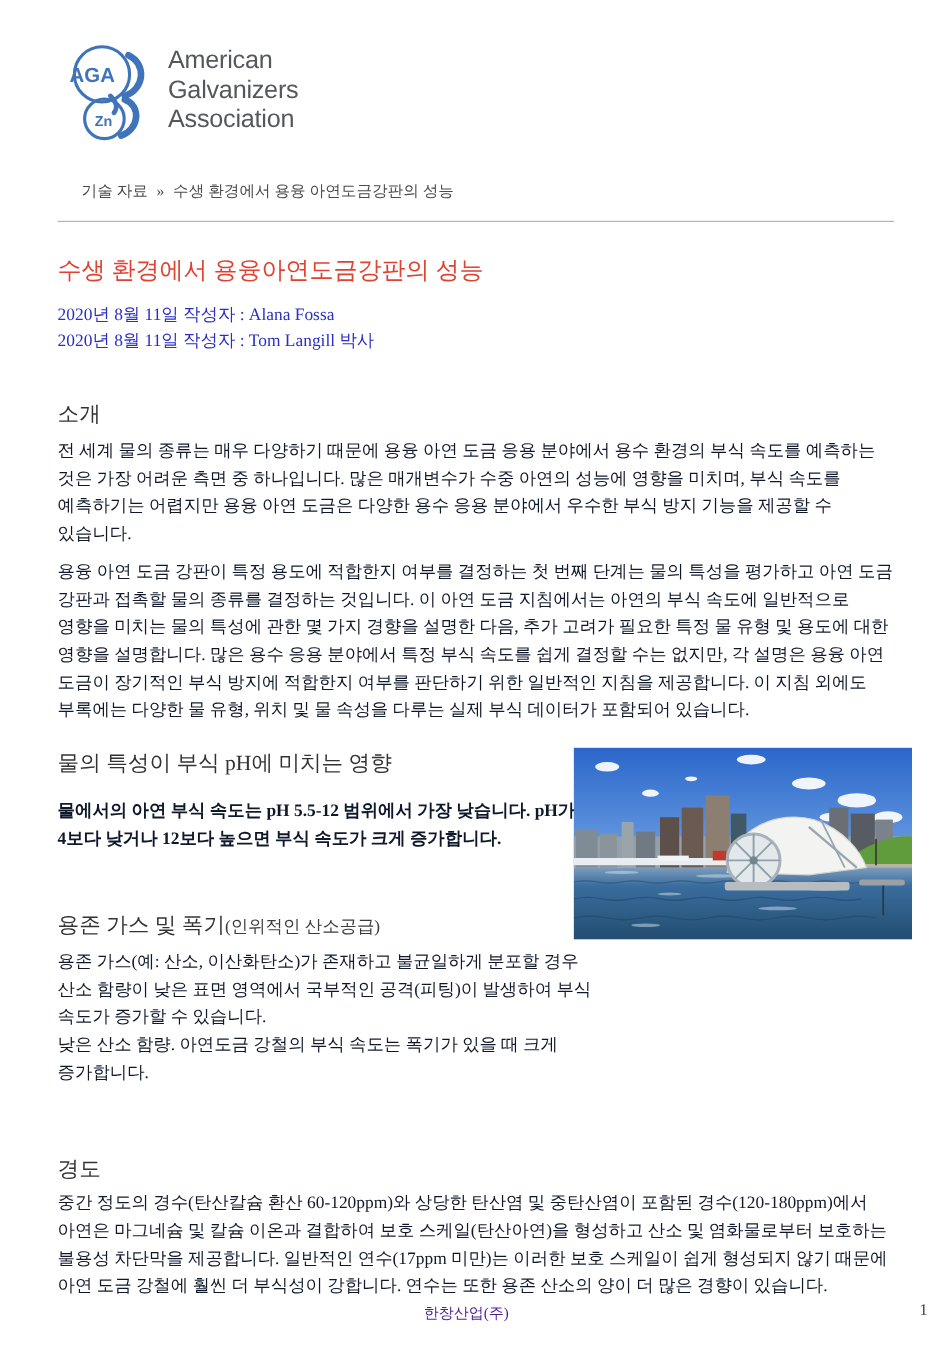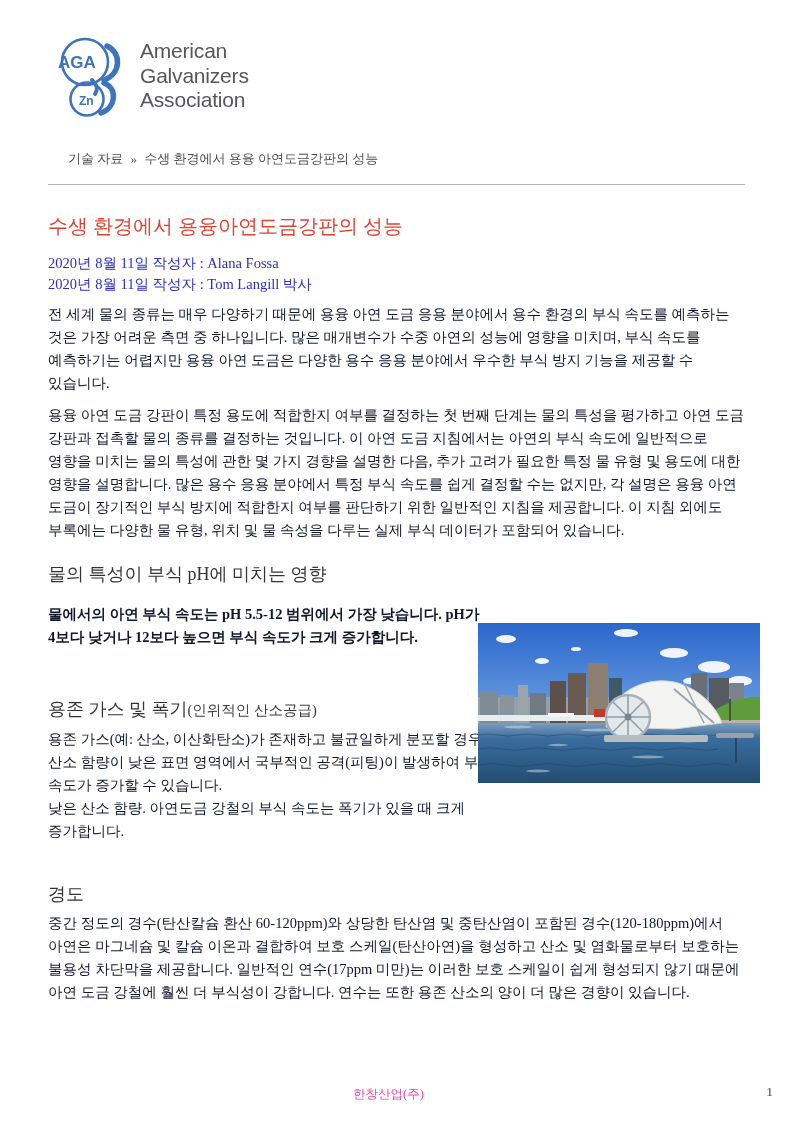--- a/index.html
+++ b/index.html
@@ -21,35 +21,35 @@
   hr.divider{border:none;border-top:1px solid #b3b3b3;margin:16px 0 0 0;}
 
   
   h1{margin:23px 0 0 0;font-size:20px;line-height:36px;font-weight:500;color:#e04232;}
   .bylines{margin-top:9px;font-size:14.5px;line-height:21px;color:#2a2ec4;}
   h2{margin:0;font-size:18px;line-height:24px;font-weight:400;color:#333333;}
   h2 .suffix{font-size:14.5px;color:#3b3b3b;}
   .sec-intro h2{margin-top:38px;}
   .sec-ph h2{margin-top:20px;}
   .sec-gases h2{margin-top:48px;}
-  .sec-hardness h2{margin-top:39px;}
+  .sec-hardness h2{margin-top:56px;}
   p.body{margin:0;font-size:14.5px;line-height:23px;color:#0f172a;word-break:keep-all;}
   .sec-intro p.body:first-of-type{margin-top:8px;}
   .sec-intro p.body + p.body{margin-top:9px;}
   .sec-ph p.body{margin-top:17px;max-width:434px;font-weight:bold;}
   .sec-gases p.body{max-width:446px;}
   .sec-gases p.body:first-of-type{margin-top:6px;}
   .sec-hardness p.body{margin-top:6px;}
 
   
   .photo{position:absolute;left:478px;top:623px;width:282px;height:160px;display:block;}
 
   
   .footer-company{position:absolute;left:0;right:16px;top:1086px;text-align:center;
-                  font-size:12.5px;color:#ec4899;}
+                  font-size:12.5px;color:#4c1d95;}
   .footer-page{position:absolute;right:20px;top:1084px;font-size:13.5px;color:#3f3f3f;}
 </style>
 </head>
 <body>
 
 <div class="page">
 
   <div class="hdr content">
     <div class="logo-wrap">
       <svg width="84" height="90" viewBox="0 0 84 90">
@@ -83,20 +83,21 @@
 
     <main>
       <h1>수생 환경에서 용융아연도금강판의 성능</h1>
 
       <div class="bylines">
         <div>2020년 8월 11일 작성자 : Alana Fossa</div>
         <div>2020년 8월 11일 작성자 : Tom Langill 박사</div>
       </div>
 
       <section class="sec-intro">
+        <h2>소개</h2>
         <p class="body">전 세계 물의 종류는 매우 다양하기 때문에 용융 아연 도금 응용 분야에서 용수 환경의 부식 속도를 예측하는 것은 가장 어려운 측면 중 하나입니다. 많은 매개변수가 수중 아연의 성능에 영향을 미치며, 부식 속도를 예측하기는 어렵지만 용융 아연 도금은 다양한 용수 응용 분야에서 우수한 부식 방지 기능을 제공할 수 있습니다.</p>
         <p class="body">용융 아연 도금 강판이 특정 용도에 적합한지 여부를 결정하는 첫 번째 단계는 물의 특성을 평가하고 아연 도금 강판과 접촉할 물의 종류를 결정하는 것입니다. 이 아연 도금 지침에서는 아연의 부식 속도에 일반적으로 영향을 미치는 물의 특성에 관한 몇 가지 경향을 설명한 다음, 추가 고려가 필요한 특정 물 유형 및 용도에 대한 영향을 설명합니다. 많은 용수 응용 분야에서 특정 부식 속도를 쉽게 결정할 수는 없지만, 각 설명은 용융 아연 도금이 장기적인 부식 방지에 적합한지 여부를 판단하기 위한 일반적인 지침을 제공합니다. 이 지침 외에도 부록에는 다양한 물 유형, 위치 및 물 속성을 다루는 실제 부식 데이터가 포함되어 있습니다.</p>
       </section>
 
       <section class="sec-ph">
         <h2>물의 특성이 부식 pH에 미치는 영향</h2>
         <p class="body">물에서의 아연 부식 속도는 pH 5.5-12 범위에서 가장 낮습니다. pH가 4보다 낮거나 12보다 높으면 부식 속도가 크게 증가합니다.</p>
       </section>
 
       <section class="sec-gases">

